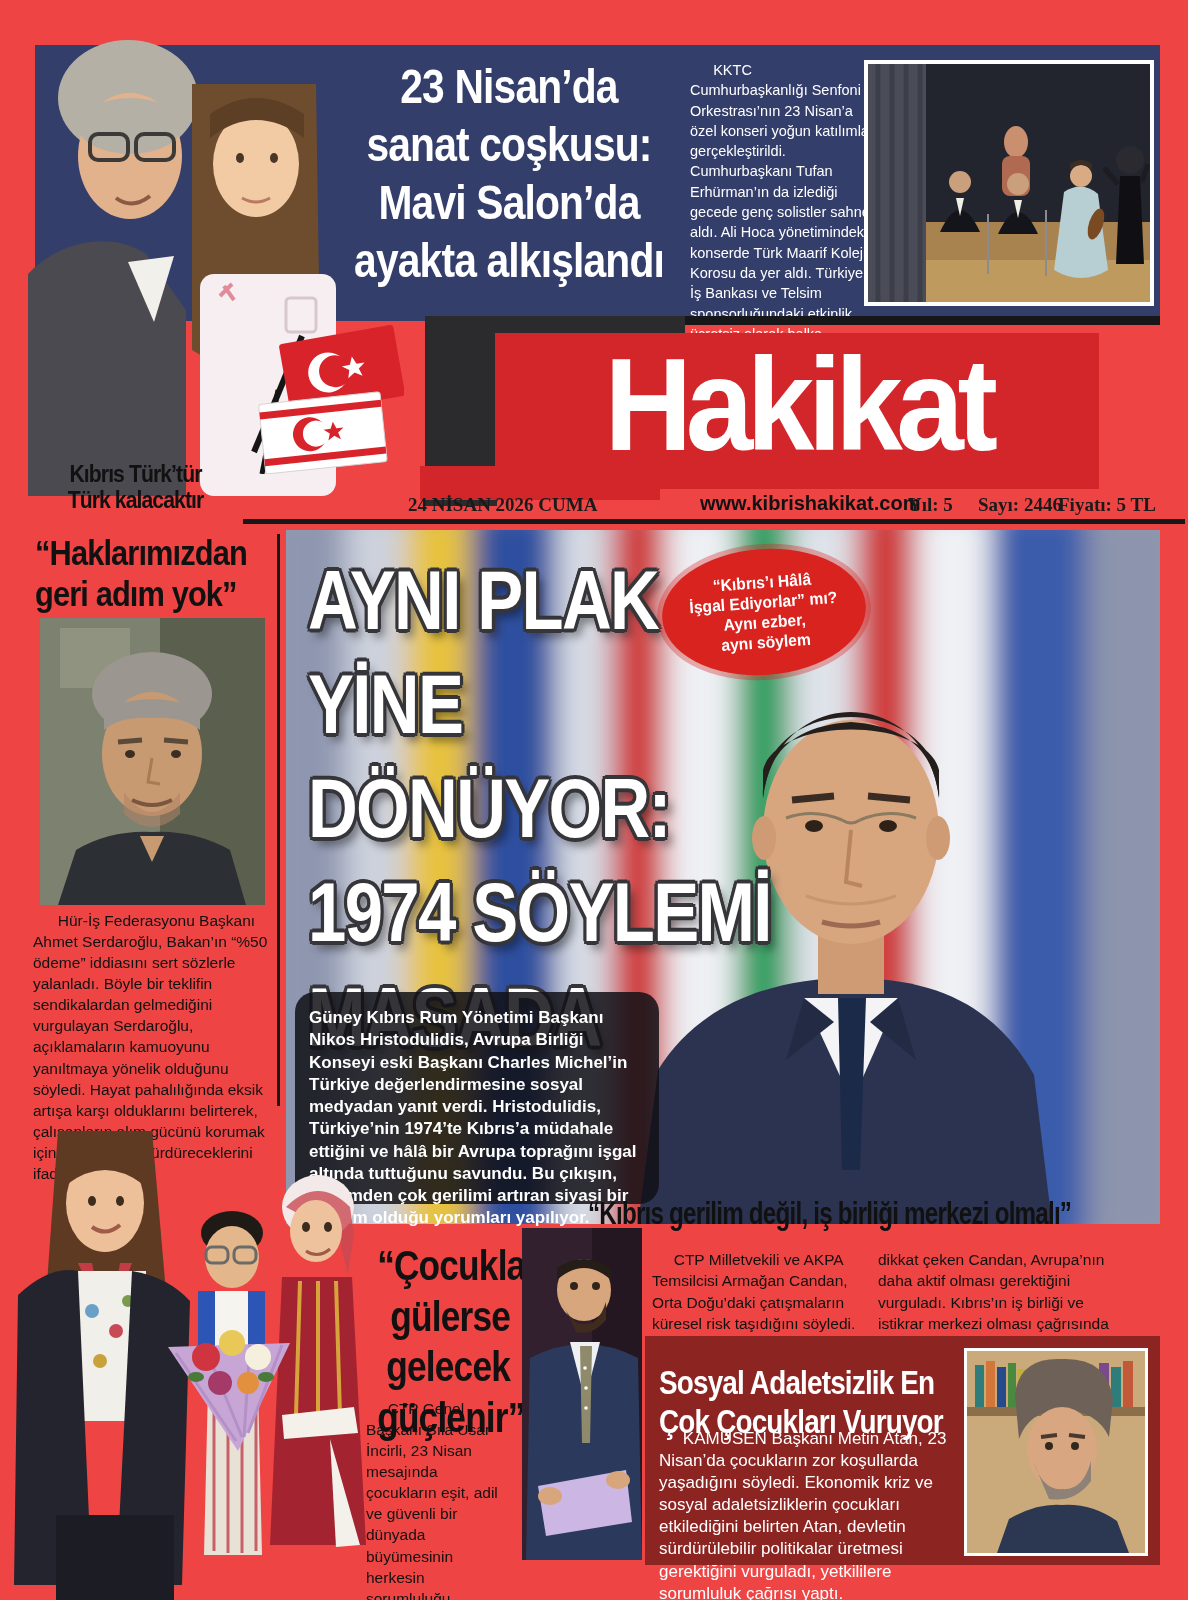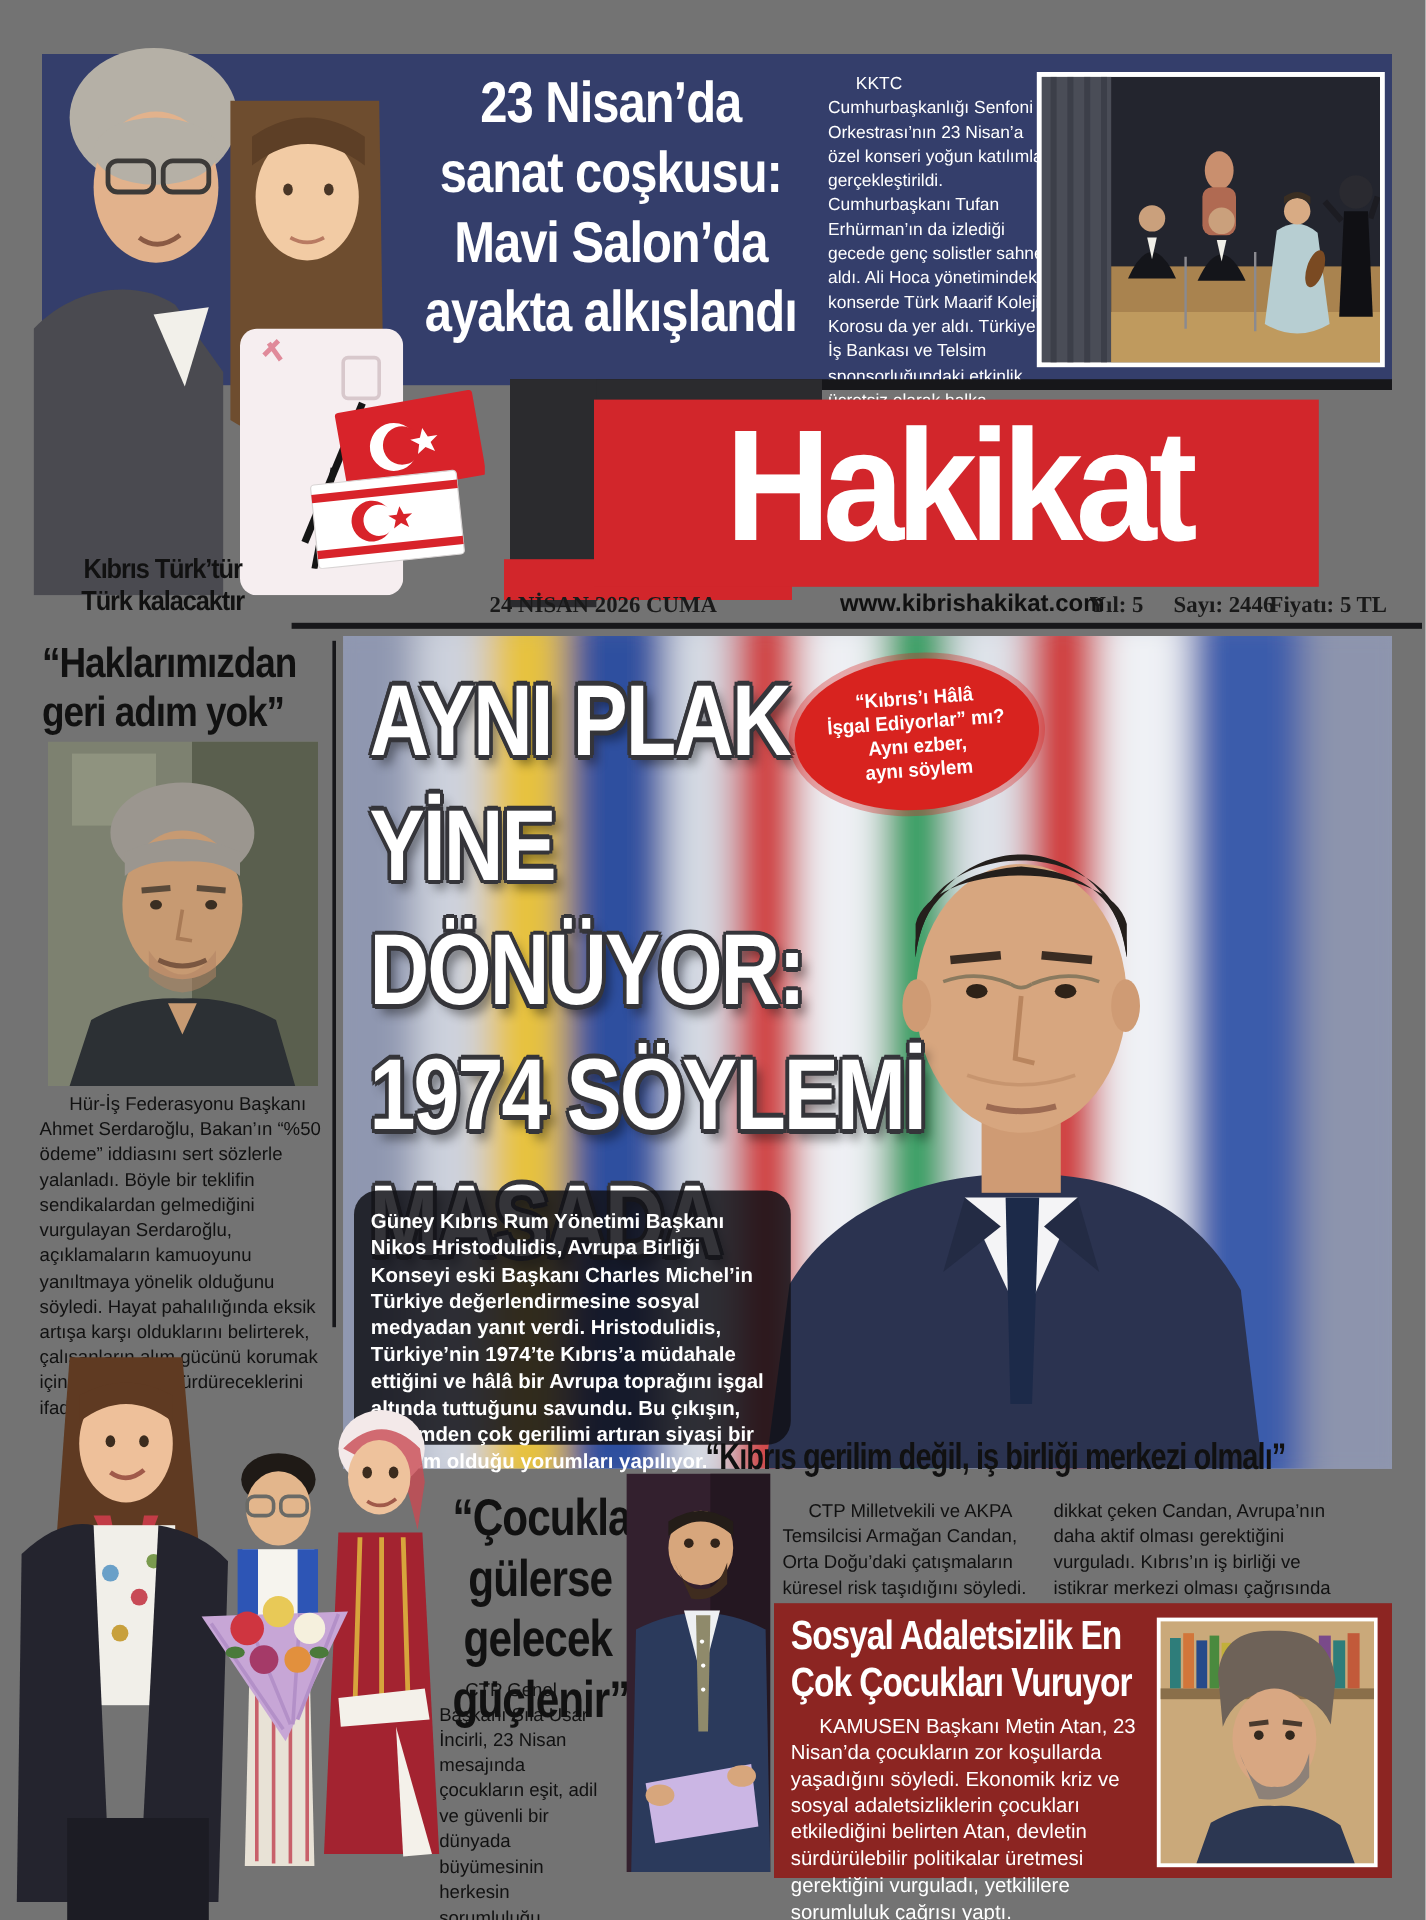--- a/index.html
+++ b/index.html
@@ -1,16 +1,16 @@
 <!DOCTYPE html>
 <html><head>
 <meta charset="utf-8">
 <style>
   html,body{margin:0;padding:0;background:#e8e8e8;}
-  #page{position:relative;width:1188px;height:1600px;background:#737373;overflow:hidden;
+  #page{position:relative;width:1188px;height:1600px;background:#ef4444;overflow:hidden;
         font-family:"Liberation Sans",sans-serif;color:#111;}
   .abs{position:absolute;}
   
   #banner{left:35px;top:45px;width:1125px;height:276px;background:#343e6b;}
   #banner-headline{left:322px;top:58px;width:374px;text-align:center;color:#fff;
       font-weight:800;font-size:48px;line-height:1.21;letter-spacing:-1px;
       transform:scaleX(.85);transform-origin:50% 0;}
   #banner-body{left:690px;top:60px;width:180px;color:#fff;font-size:14.5px;line-height:1.40;
       text-indent:1.6em;}
   .photo-frame{background:#fff;}
@@ -55,21 +55,21 @@
   
   #children-headline{left:348px;top:1240px;width:162px;text-align:right;font-weight:800;
       font-size:43px;line-height:1.18;letter-spacing:-1px;transform:scaleX(.82);transform-origin:100% 0;}
   #children-body{left:366px;top:1398px;width:144px;font-size:15.5px;line-height:1.36;text-indent:1.4em;}
   #cyprus-headline{left:588px;top:1196px;width:690px;font-weight:800;font-size:31px;
       letter-spacing:-1px;transform:scaleX(.78);transform-origin:0 0;}
   .cyprus-col{top:1249px;font-size:15.5px;line-height:1.38;}
   #cyprus-col1{left:652px;width:214px;text-indent:1.4em;}
   #cyprus-col2{left:878px;width:240px;}
   #redbox{left:645px;top:1336px;width:515px;height:229px;background:#8c2522;box-sizing:border-box;
-      padding:8px 14px;}
+      padding:27px 14px;}
   #redbox-headline{color:#fff;font-weight:800;font-size:34px;line-height:1.15;letter-spacing:-1px;
       transform:scaleX(.82);transform-origin:0 0;width:380px;}
   #redbox-body{position:absolute;left:14px;top:92px;width:316px;color:#fff;font-size:17px;
       line-height:1.30;text-indent:1.4em;}
   #atan-frame{position:absolute;right:12px;top:12px;width:184px;height:208px;background:#fff;
       padding:3px;box-sizing:border-box;}
   svg{display:block;}
 </style>
 </head>
 <body>

